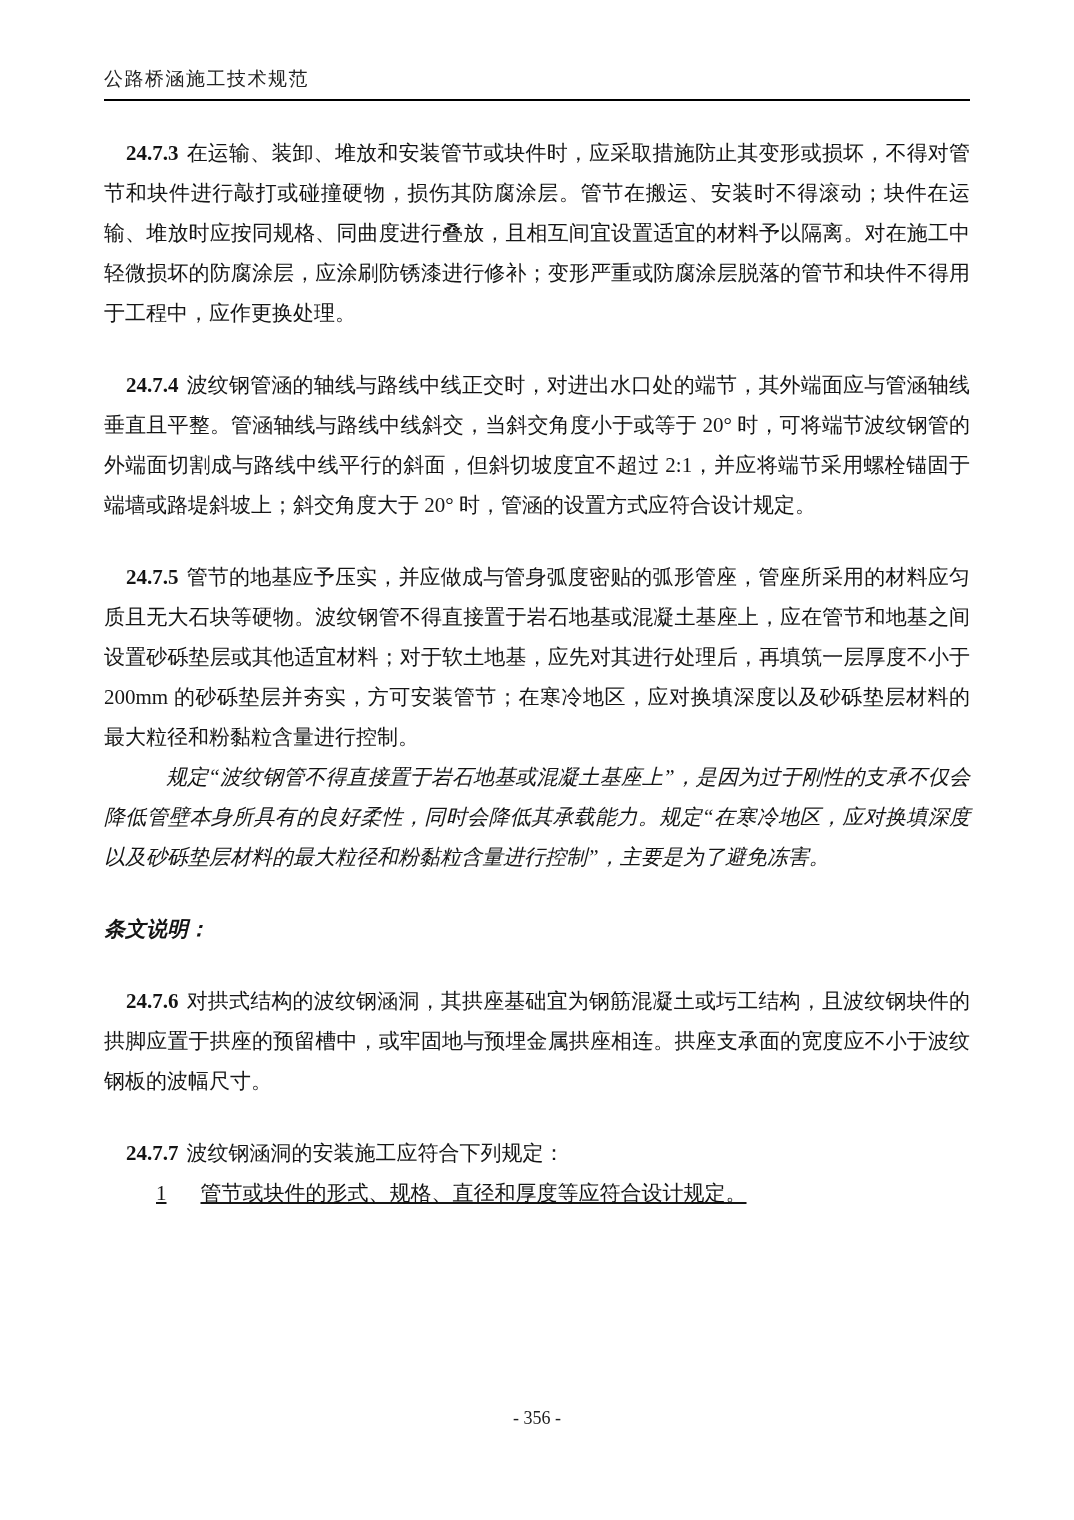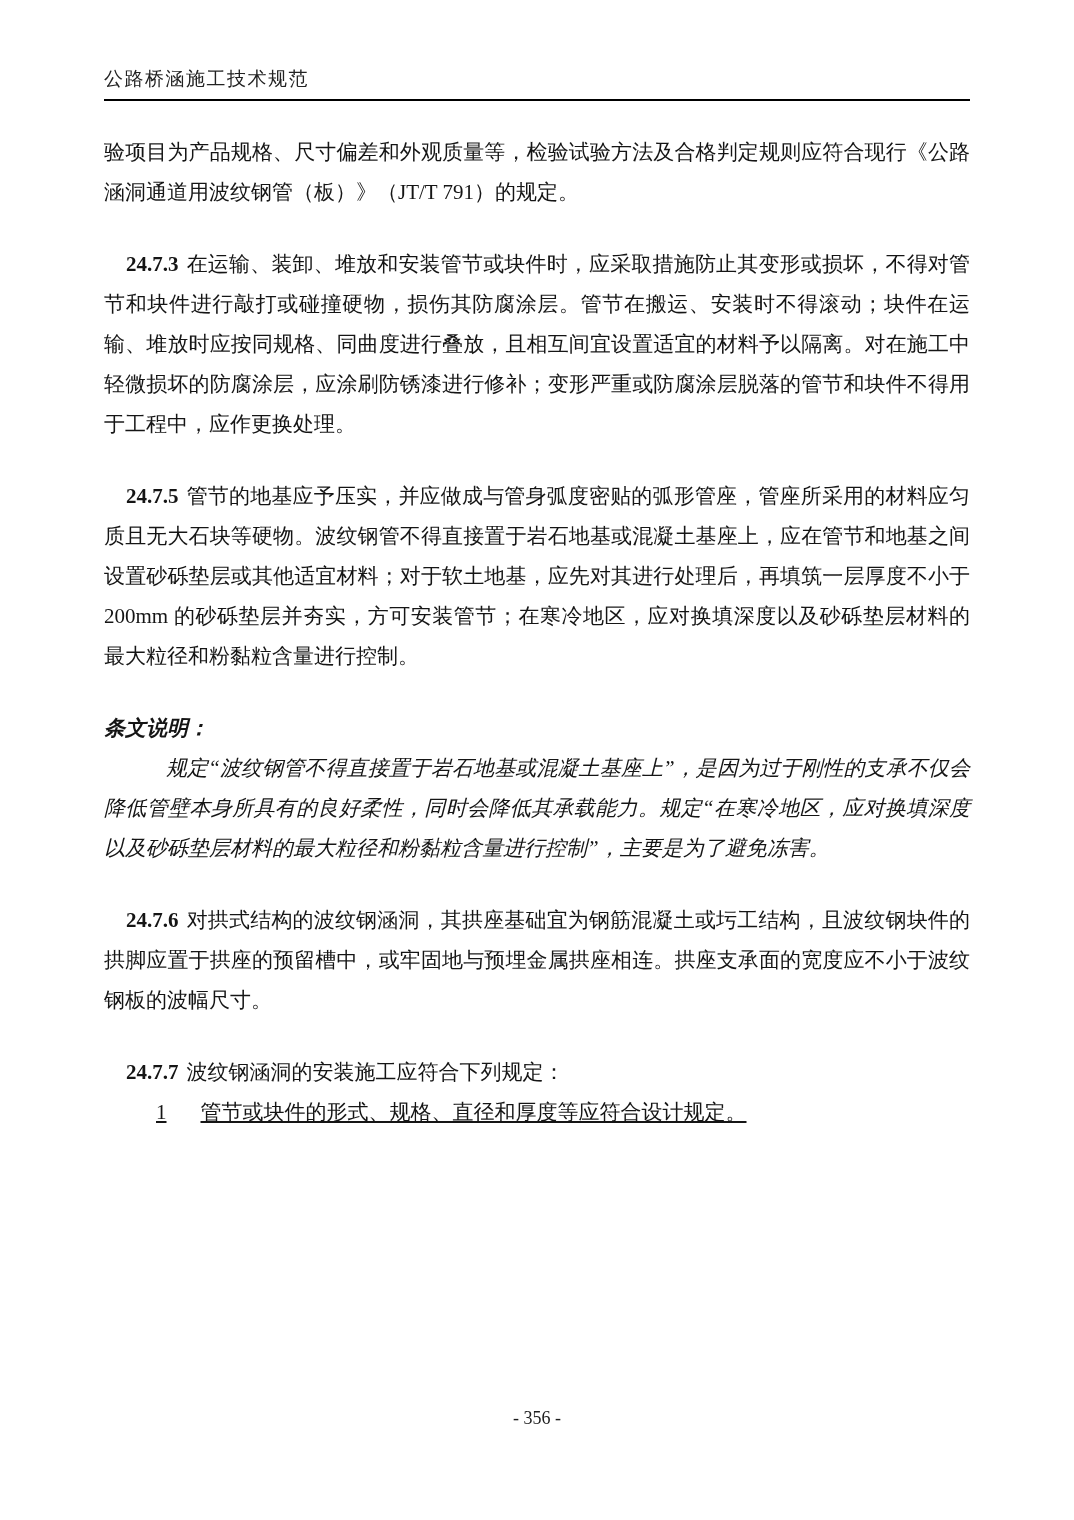--- a/index.html
+++ b/index.html
@@ -89,30 +89,30 @@
 
 <div class="page">
 
   <div class="page-header">
     <div class="header-title">公路桥涵施工技术规范</div>
     <hr class="header-rule">
   </div>
 
   <div class="doc-body">
 
-    <p class="para">验项目为产品规格、尺寸偏差和外观质量等，检验试验方法及合格判定规则应符合现行《公路涵洞通道用波纹钢管（板）》（JT/T 791）的规定。</p>
 
     <p class="para clause gap"><span class="num num-wide">24.7.3</span><span>在运输、装卸、堆放和安装管节或块件时，应采取措施防止其变形或损坏，不得对管节和块件进行敲打或碰撞硬物，损伤其防腐涂层。管节在搬运、安装时不得滚动；块件在运输、堆放时应按同规格、同曲度进行叠放，且相互间宜设置适宜的材料予以隔离。对在施工中轻微损坏的防腐涂层，应涂刷防锈漆进行修补；变形严重或防腐涂层脱落的管节和块件不得用于工程中，应作更换处理。</span></p>
 
+    <p class="para clause gap"><span class="num num-wide">24.7.4</span><span>波纹钢管涵的轴线与路线中线正交时，对进出水口处的端节，其外端面应与管涵轴线垂直且平整。管涵轴线与路线中线斜交，当斜交角度小于或等于 20° 时，可将端节波纹钢管的外端面切割成与路线中线平行的斜面，但斜切坡度宜不超过 2:1，并应将端节采用螺栓锚固于端墙或路堤斜坡上；斜交角度大于 20° 时，管涵的设置方式应符合设计规定。</span></p>
 
     <p class="para clause gap"><span class="num">24.7.5</span><span>管节的地基应予压实，并应做成与管身弧度密贴的弧形管座，管座所采用的材料应匀质且无大石块等硬物。波纹钢管不得直接置于岩石地基或混凝土基座上，应在管节和地基之间设置砂砾垫层或其他适宜材料；对于软土地基，应先对其进行处理后，再填筑一层厚度不小于 200mm 的砂砾垫层并夯实，方可安装管节；在寒冷地区，应对换填深度以及砂砾垫层材料的最大粒径和粉黏粒含量进行控制。</span></p>
 
     <div>
+      <p class="para cm-body">规定“波纹钢管不得直接置于岩石地基或混凝土基座上”，是因为过于刚性的支承不仅会降低管壁本身所具有的良好柔性，同时会降低其承载能力。规定“在寒冷地区，应对换填深度以及砂砾垫层材料的最大粒径和粉黏粒含量进行控制”，主要是为了避免冻害。</p>
       <p class="para cm-head gap">条文说明：</p>
-      <p class="para cm-body">规定“波纹钢管不得直接置于岩石地基或混凝土基座上”，是因为过于刚性的支承不仅会降低管壁本身所具有的良好柔性，同时会降低其承载能力。规定“在寒冷地区，应对换填深度以及砂砾垫层材料的最大粒径和粉黏粒含量进行控制”，主要是为了避免冻害。</p>
     </div>
 
     <p class="para clause gap"><span class="num">24.7.6</span><span>对拱式结构的波纹钢涵洞，其拱座基础宜为钢筋混凝土或圬工结构，且波纹钢块件的拱脚应置于拱座的预留槽中，或牢固地与预埋金属拱座相连。拱座支承面的宽度应不小于波纹钢板的波幅尺寸。</span></p>
 
     <p class="para clause gap"><span class="num">24.7.7</span><span>波纹钢涵洞的安装施工应符合下列规定：</span></p>
 
     <p class="para item"><span class="item-num">1</span><span>管节或块件的形式、规格、直径和厚度等应符合设计规定。</span></p>
 
   </div>
 

